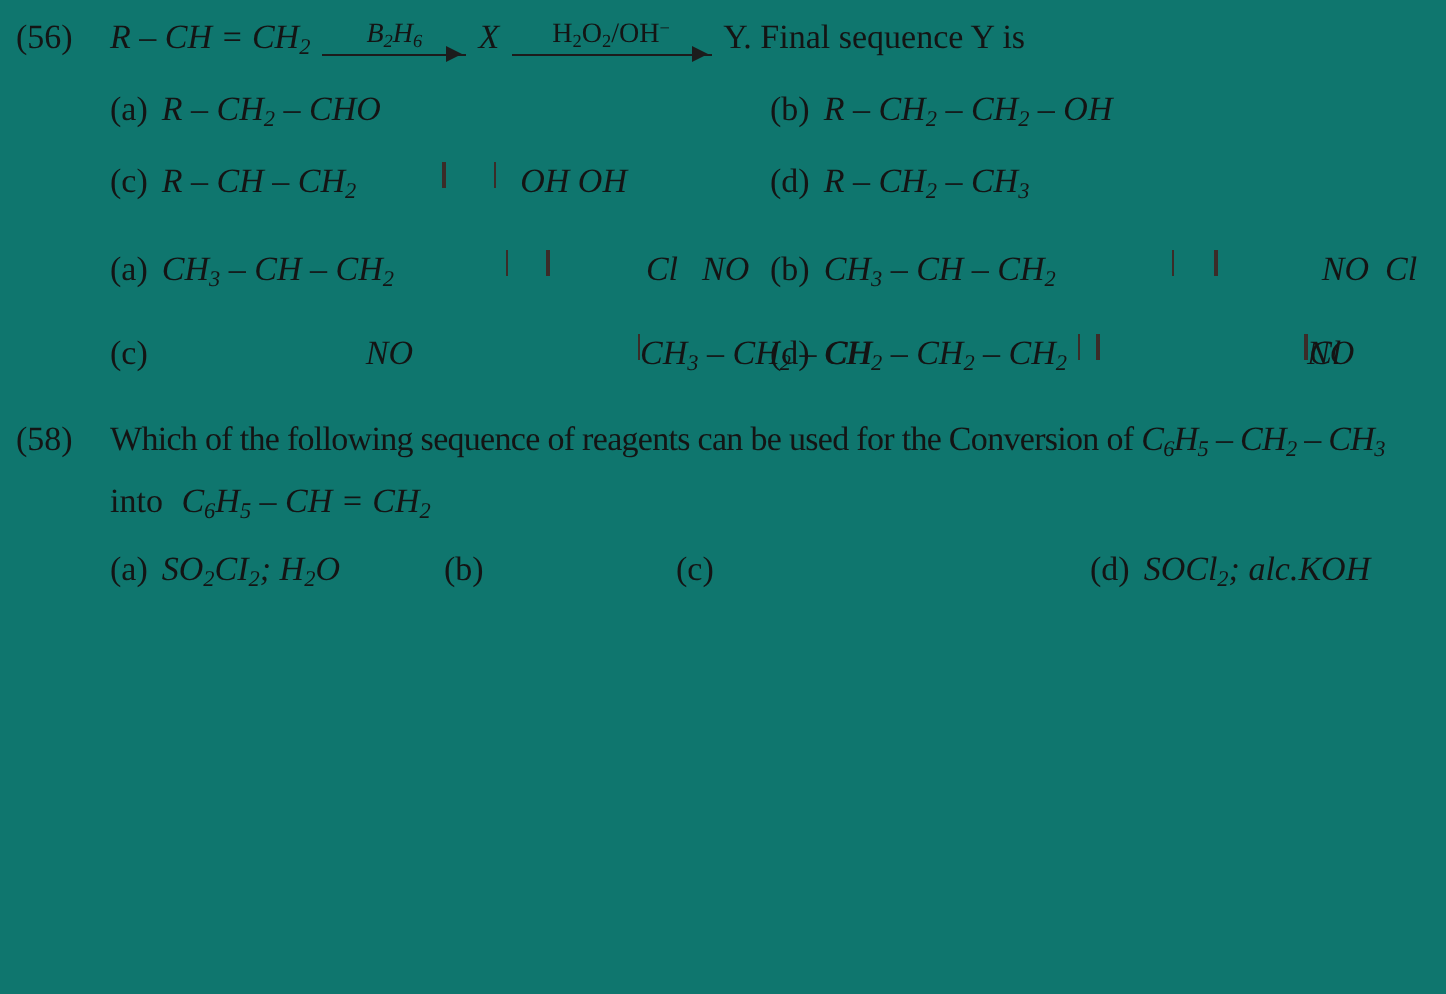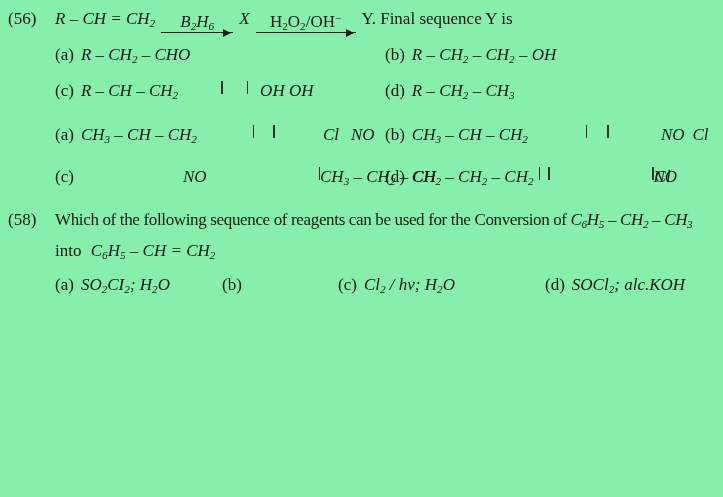--- a/index.html
+++ b/index.html
@@ -1,32 +1,32 @@
 <!DOCTYPE html>
 <html><head>
 <meta charset="utf-8">
 <style>
   html,body{margin:0;padding:0;background:#fff;}
   .page{
     width:723px;height:497px;box-sizing:border-box;
-    padding:8px 8px 0 8px;background:#86efac;color:#141414;
+    padding:8px 8px 0 8px;background:#0f766e;color:#141414;
     font-family:"Liberation Serif","DejaVu Serif",serif;
     font-size:17px;overflow:hidden;
   }
   .f{font-style:italic;}
   sub{font-size:66%;line-height:0;vertical-align:-0.25em;}
   sup{font-size:66%;line-height:0;vertical-align:0.45em;}
   .qsection{margin:0;}
   .qrow{display:flex;align-items:flex-start;line-height:1.3;}
   .qnum{flex:0 0 47px;}
-  .stem{display:flex;align-items:flex-end;flex-wrap:nowrap;white-space:nowrap;}
+  .stem{display:flex;align-items:flex-start;flex-wrap:nowrap;white-space:nowrap;}
   .stem > *{white-space:nowrap;}
   
   .rxn-arrow{display:inline-flex;flex-direction:column;align-items:center;margin:0 6px;transform:translateY(3px);}
-  .albl{font-size:17px;line-height:1.05;padding:0 3px;font-style:italic;}
+  .albl{font-size:14px;line-height:1.05;padding:0 3px;font-style:italic;}
   .albl.upright{font-style:normal;}
   .shaft{position:relative;height:0;border-top:1.4px solid #1c1c1c;margin-top:1px;}
   .shaft::after{content:"";position:absolute;right:-2px;top:-4.6px;width:0;height:0;
     border:4px solid transparent;border-left:8px solid #1c1c1c;}
   .w72{width:72px;} .w100{width:100px;}
   
   .opts2{display:grid;grid-template-columns:330px 1fr;margin-left:47px;align-items:center;}
   .opt{display:flex;align-items:center;}
   .olabel{margin-right:7px;}
   
@@ -175,21 +175,20 @@
     <div class="opts4" style="margin-top:13px;">
       <div class="opt">
         <span class="olabel">(a)</span>
         <span class="f">SO<sub>2</sub>CI<sub>2</sub>; H<sub>2</sub>O</span>
       </div>
       <div class="opt">
         <span class="olabel">(b)</span>
       </div>
       <div class="opt">
         <span class="olabel">(c)</span>
-        <span class="f">Cl<sub>2</sub> / hv; H<sub>2</sub>O</span>
       </div>
       <div class="opt">
         <span class="olabel">(d)</span>
         <span class="f">SOCl<sub>2</sub>; alc.KOH</span>
       </div>
     </div>
   </section>
 
 </div>
 

